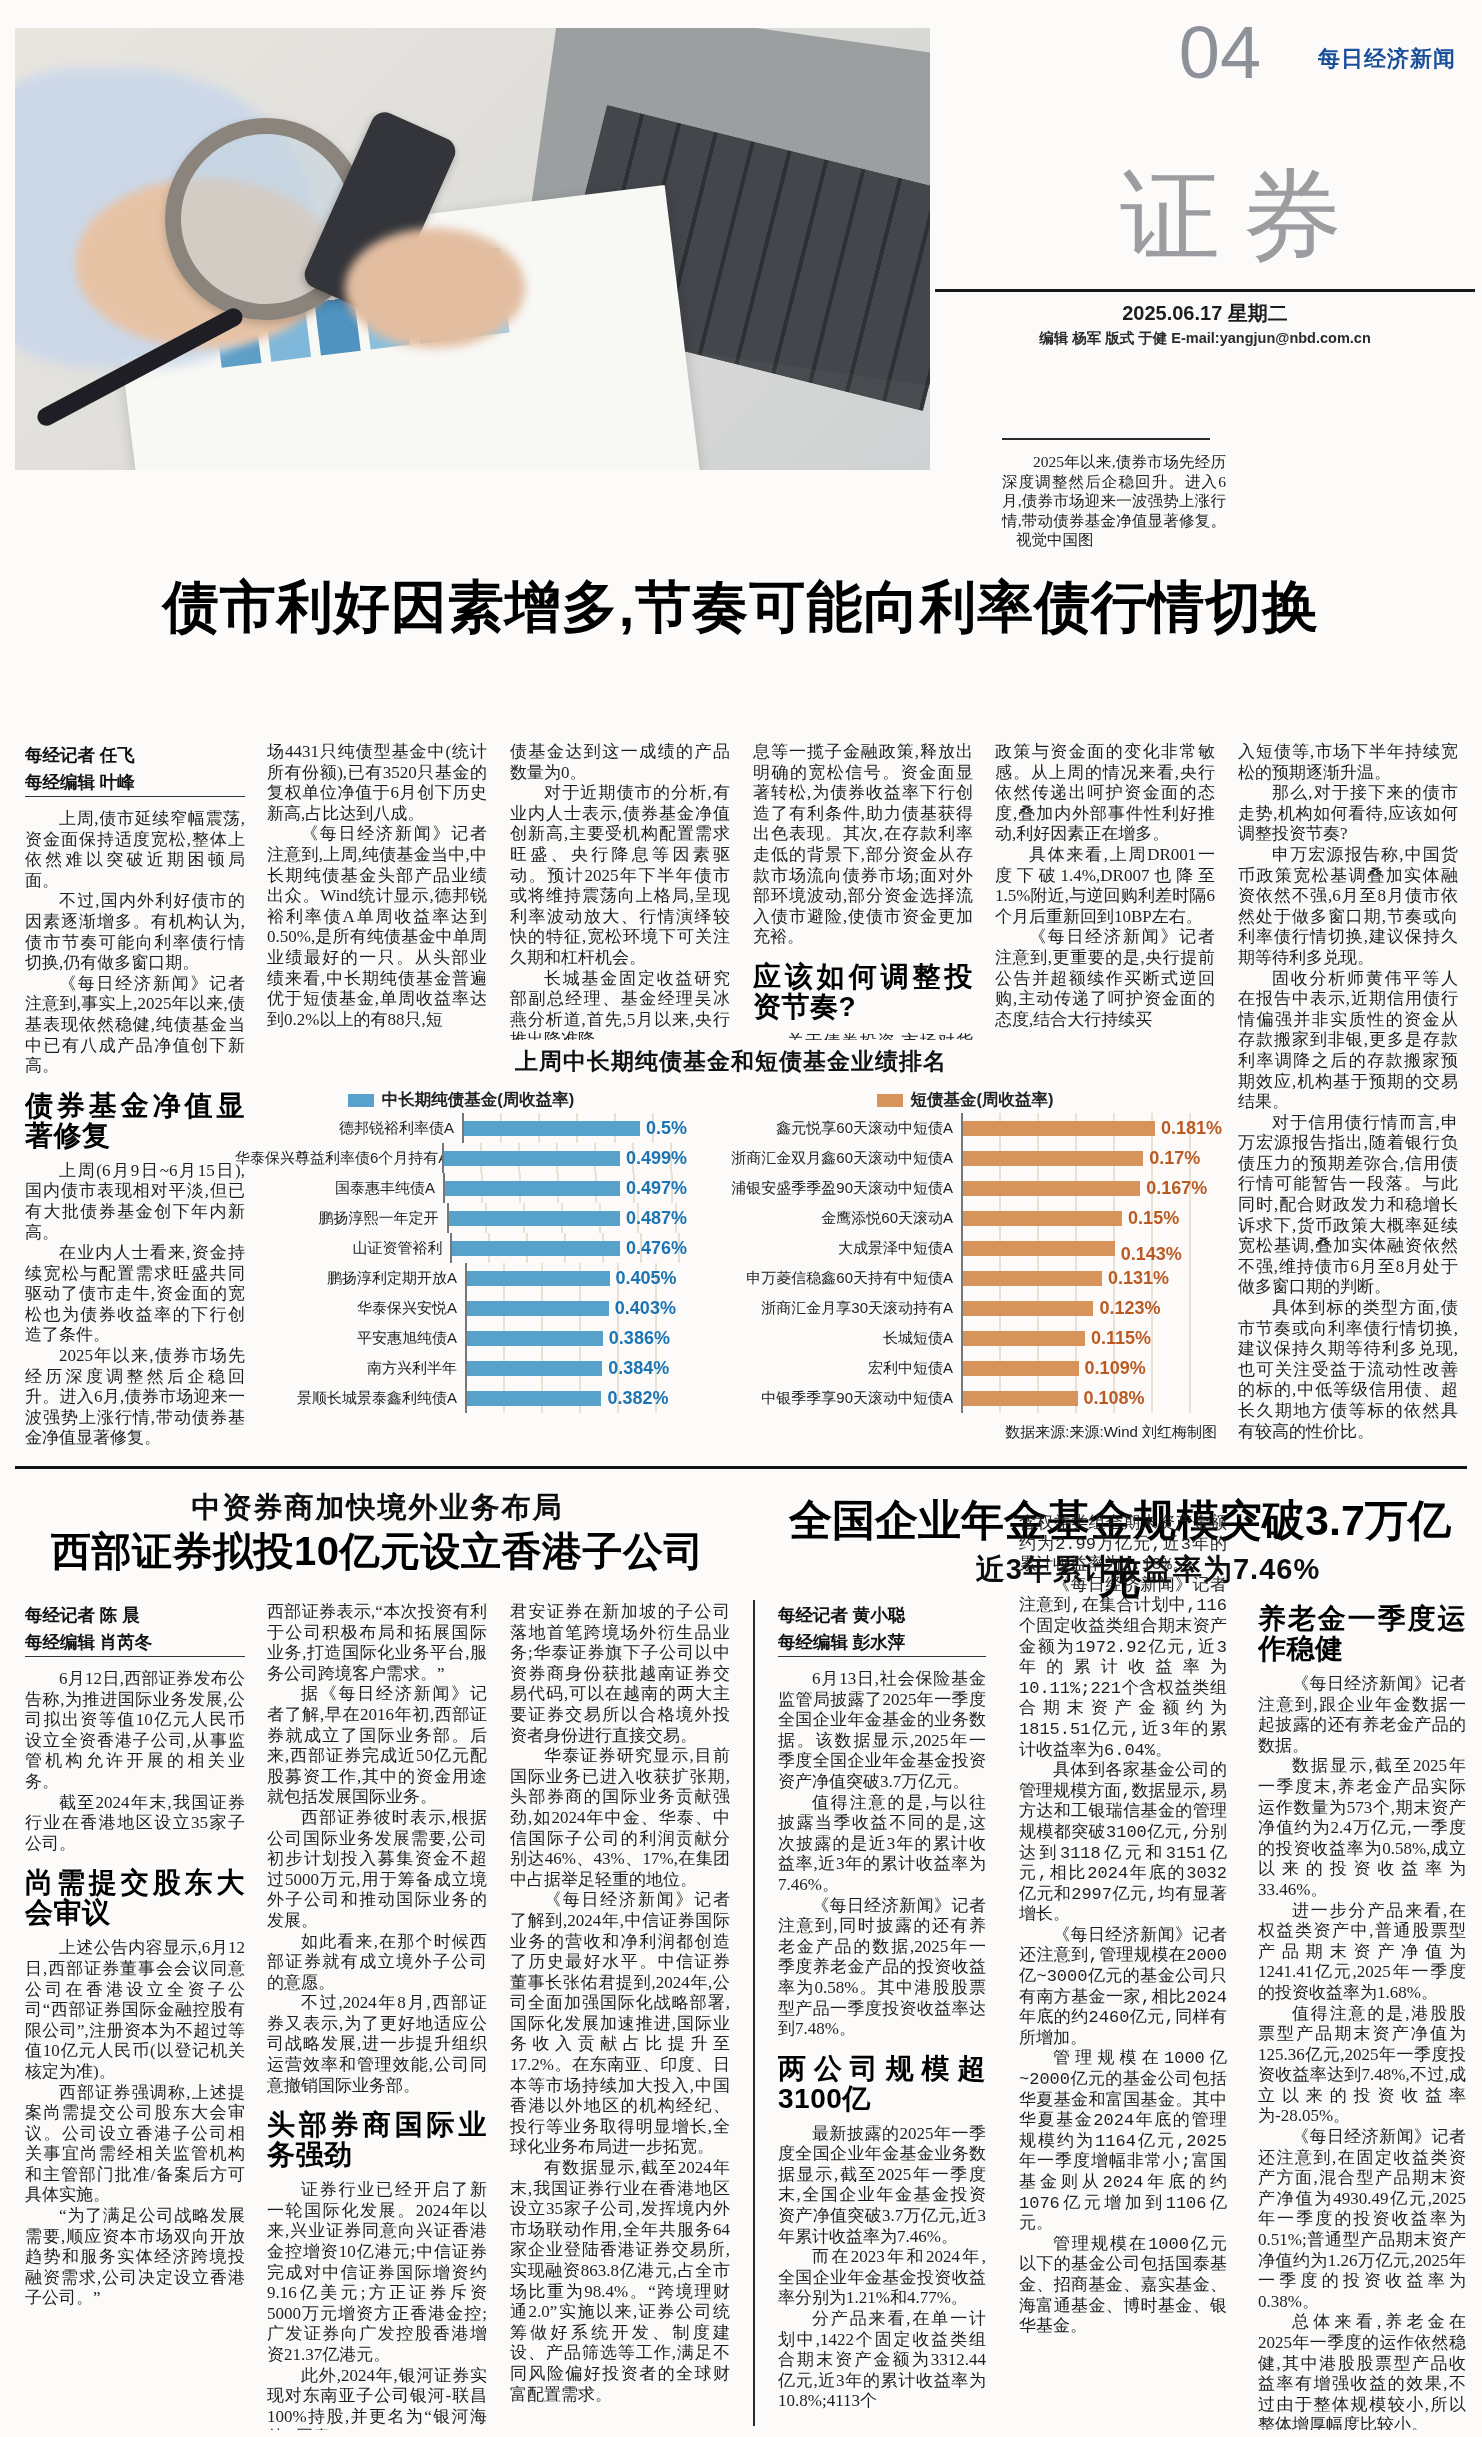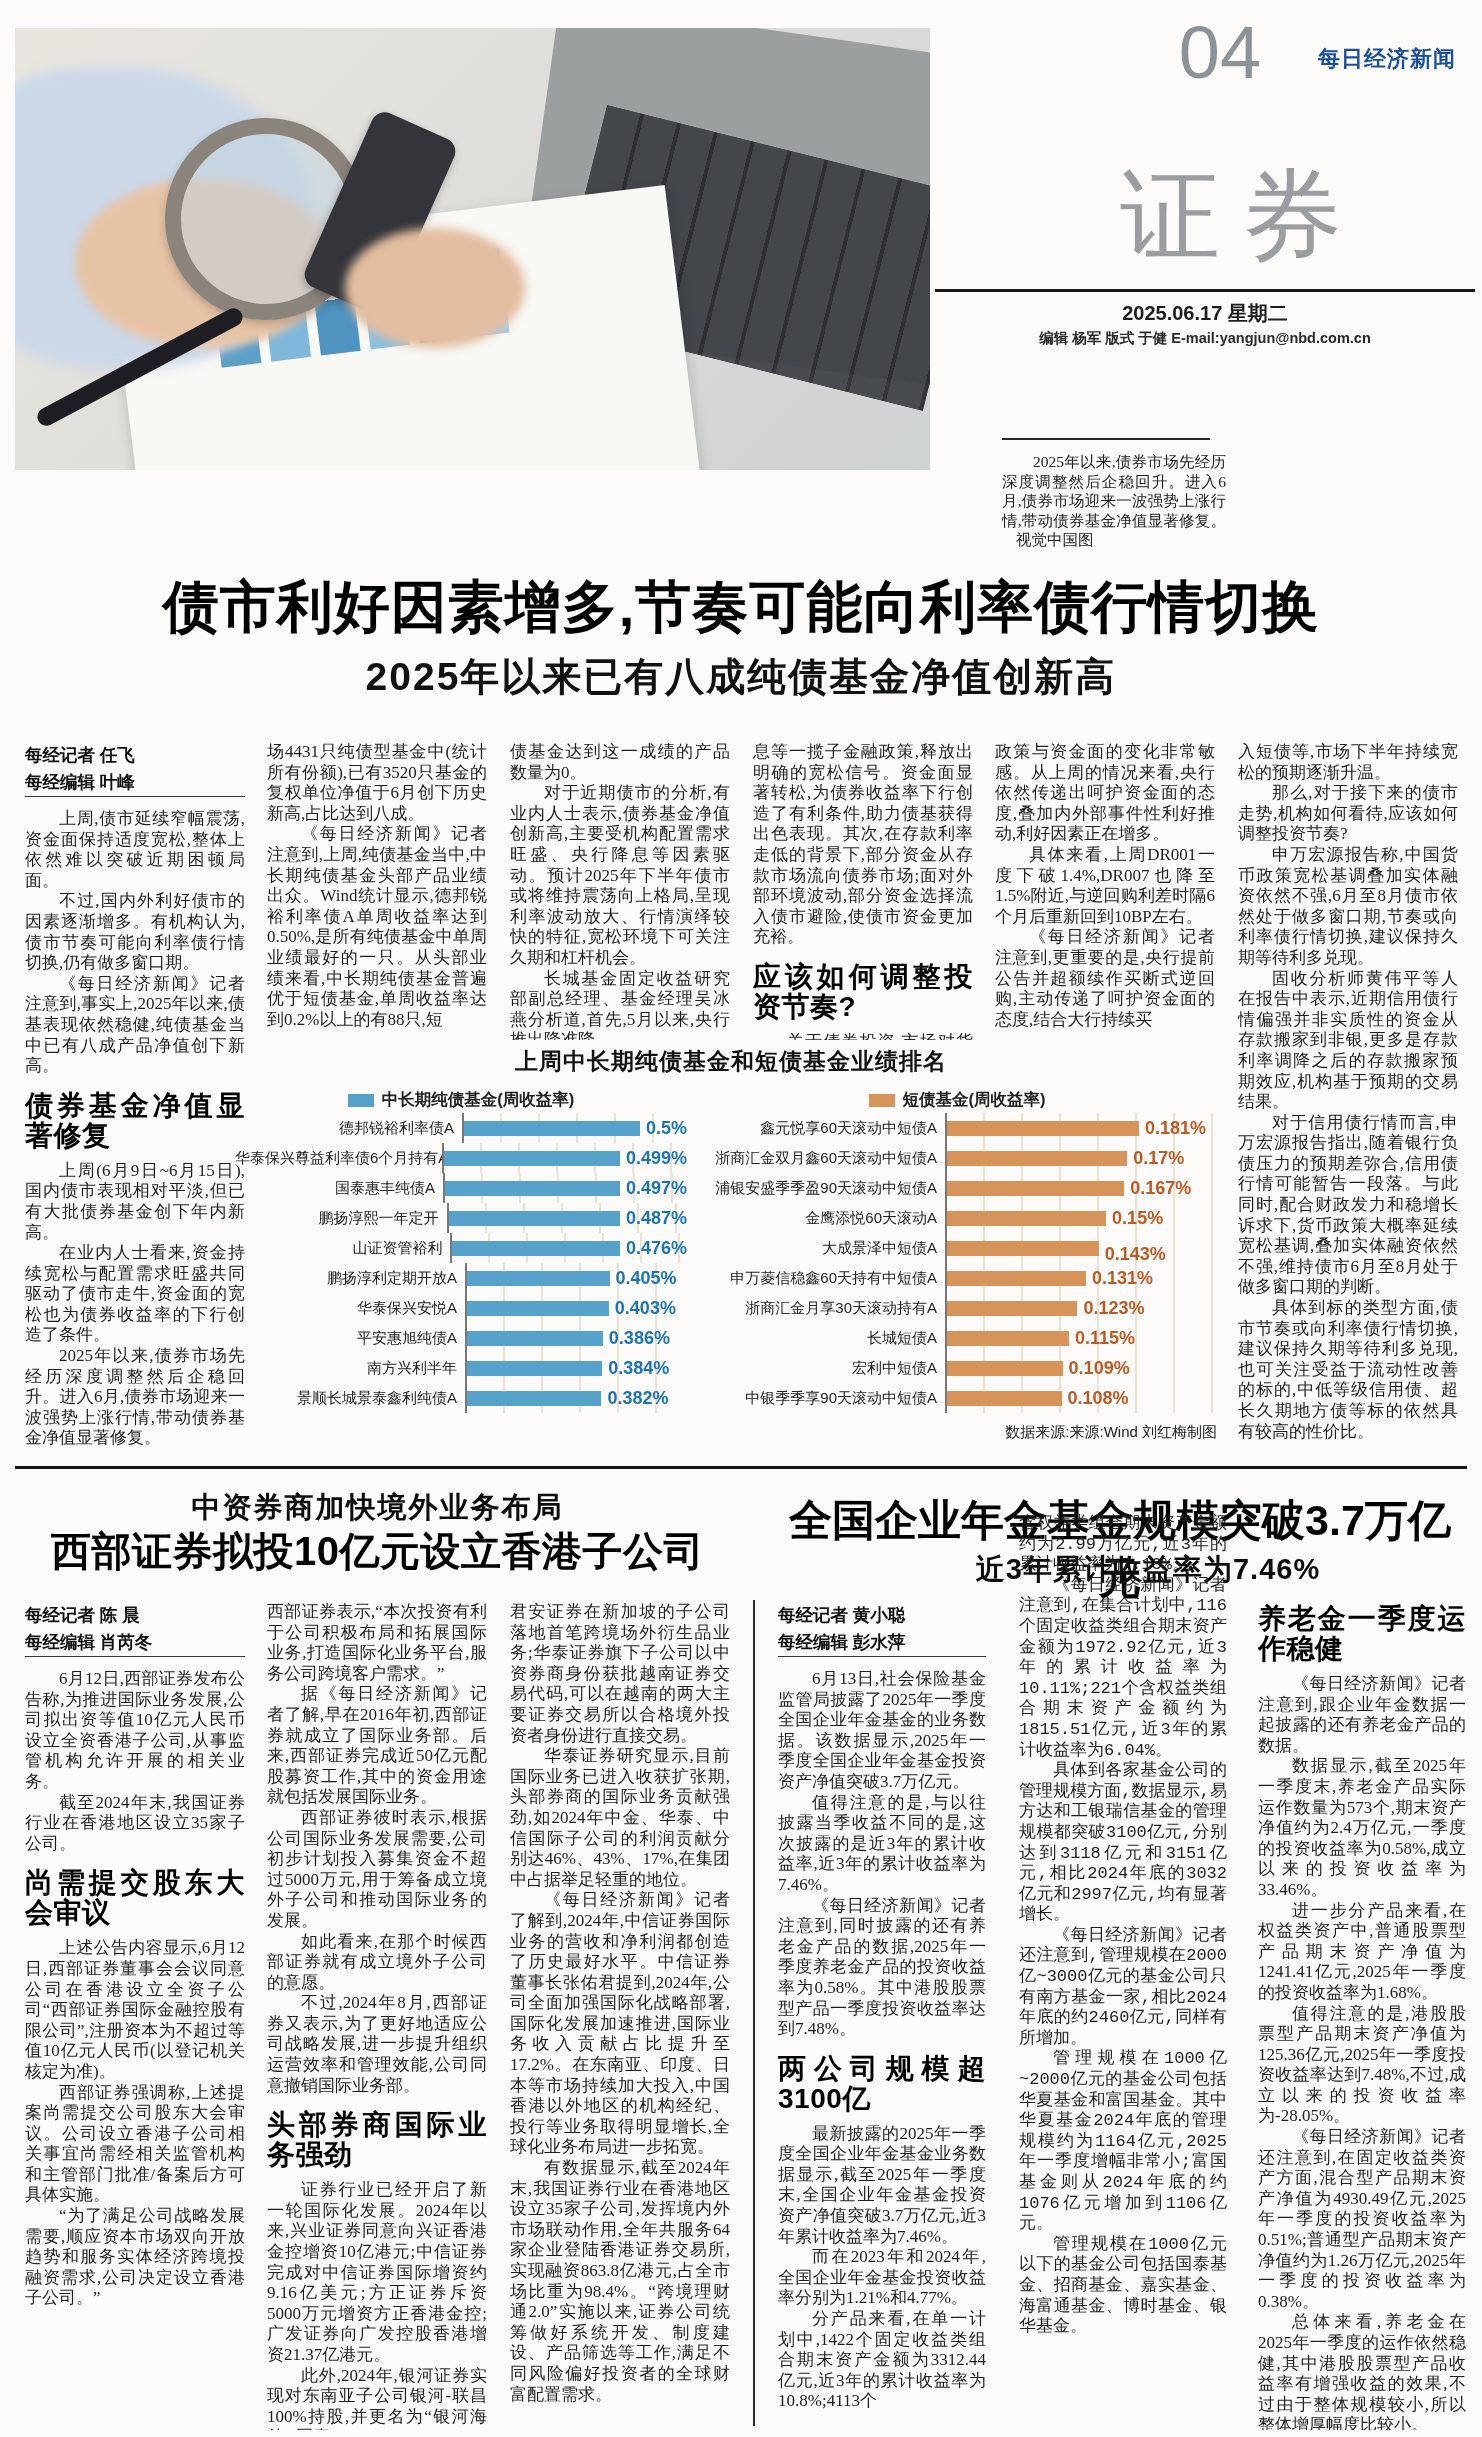--- a/index.html
+++ b/index.html
@@ -76,21 +76,21 @@
   .lead-c1{left:25px;top:742px;height:708px;}
   .lead-c2{left:267px;top:742px;height:298px;}
   .lead-c3{left:510px;top:742px;height:298px;}
   .lead-c4{left:753px;top:742px;height:298px;}
   .lead-c5{left:995px;top:742px;height:298px;}
   .lead-c6{left:1238px;top:742px;height:708px;}
 
   
   .chart{left:235px;top:1046px;width:992px;height:404px;font-family:"Liberation Sans",sans-serif;}
   .chart-title{text-align:center;font-size:23px;font-weight:800;color:#111;letter-spacing:1px;}
-  .chart-flex{display:flex;margin-top:10px;}
+  .chart-flex{display:flex;margin-top:10px;gap:16px;}
   .chart-half.left{width:452px;}
   .chart-half.right{width:540px;}
   .legend{display:flex;align-items:center;justify-content:center;height:26px;font-size:16.5px;font-weight:700;color:#222;}
   .legend .swatch{display:inline-block;width:26px;height:13px;margin-right:8px;}
   .crow{display:flex;align-items:center;height:30px;}
   .chart-half.left .clabel{width:222px;}
   .chart-half.right .clabel{width:250px;}
   .clabel{text-align:right;padding-right:8px;font-size:15px;color:#222;white-space:nowrap;overflow:hidden;}
   .cbarzone{flex:1;align-self:stretch;display:flex;align-items:center;border-left:2px solid #777;
             background-image:repeating-linear-gradient(to right,transparent 0 36px,#e8e1d4 36px 38px);}
@@ -143,21 +143,20 @@
   <div class="abs hdr-brand">每日经济新闻</div>
   <div class="abs hdr-section">证券</div>
   <div class="abs hdr-rule"></div>
   <div class="abs hdr-date">2025.06.17 星期二</div>
   <div class="abs hdr-staff">编辑 杨军 版式 于健 E-mail:yangjun@nbd.com.cn</div>
 
   <div class="abs cap-rule"></div>
   <div class="abs photo-caption"><span class="lead-indent"></span><span>2025年以来,债券市场先经历深度调整然后企稳回升。进入6月,债券市场迎来一波强势上涨行情,带动债券基金净值显著修复。</span><span class="credit">视觉中国图</span></div>
 
   <h1 class="abs lead-headline">债市利好因素增多,节奏可能向利率债行情切换</h1>
-  <div class="abs lead-subheadline">2025年以来已有八成纯债基金净值创新高</div>
 
   <div class="col lead-c1">
     <div class="byline">
       <div>每经记者 任飞</div>
       <div>每经编辑 叶峰</div>
     </div>
     <div>
         <p class="para">上周,债市延续窄幅震荡,资金面保持适度宽松,整体上依然难以突破近期困顿局面。</p>
         <p class="para">不过,国内外利好债市的因素逐渐增多。有机构认为,债市节奏可能向利率债行情切换,仍有做多窗口期。</p>
         <p class="para">《每日经济新闻》记者注意到,事实上,2025年以来,债基表现依然稳健,纯债基金当中已有八成产品净值创下新高。</p>

